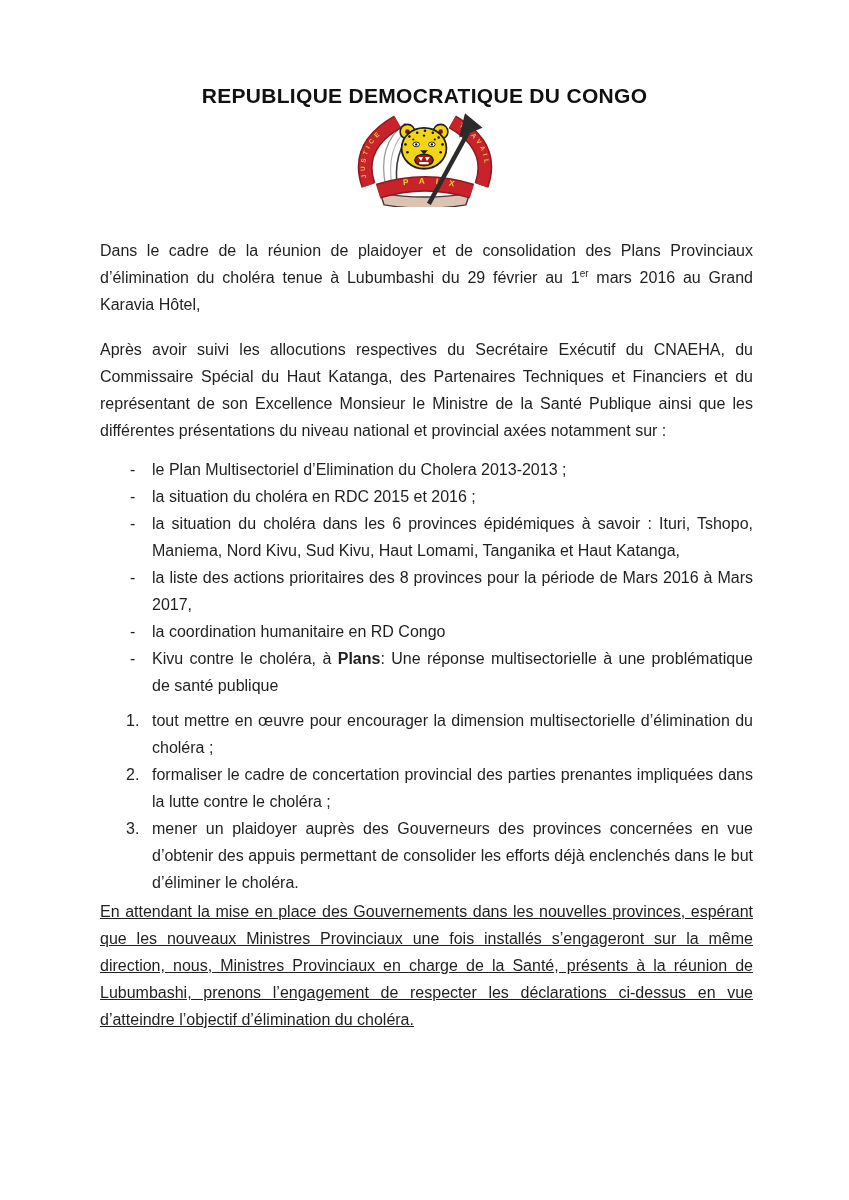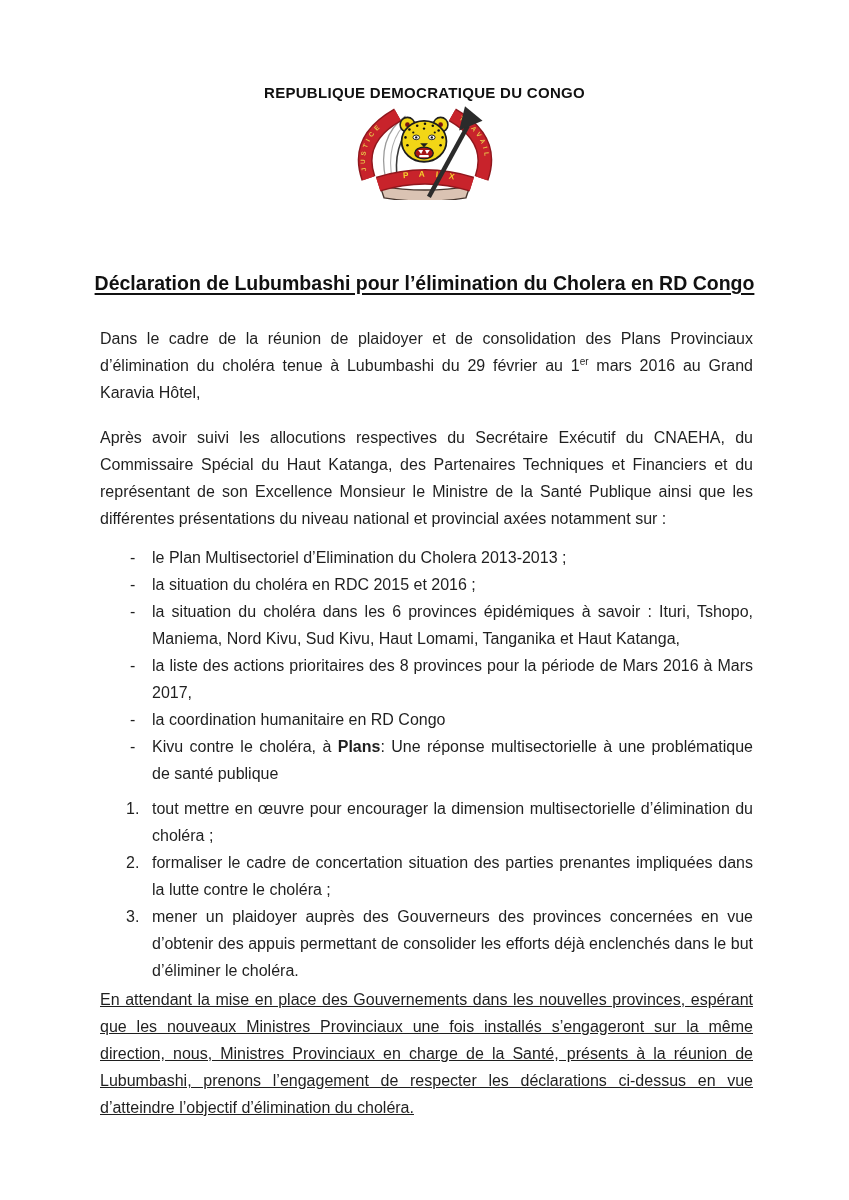--- a/index.html
+++ b/index.html
@@ -12,21 +12,21 @@
   }
   .page {
     width: 849px; height: 1200px;
     background: #fff;
     position: relative;
   }
   .country-header {
     margin-top: 84px;
     text-align: center;
     font-weight: bold;
-    font-size: 15px;
+    font-size: 21px;
     letter-spacing: 0.3px;
     color: #111;
   }
   .emblem-wrap {
     text-align: center;
     margin-top: 3px;
     height: 96px;
   }
   .doc-title {
     margin-top: 72px;
@@ -147,21 +147,20 @@
         <circle cx="87" cy="34" r="1.2" fill="#111"></circle>
         <path d="M 75,40 L 83,40 L 79,44 Z" fill="#1e1e1e"></path>
         <ellipse cx="79" cy="50" rx="9.5" ry="6" fill="#a81616" stroke="#1e1e1e" stroke-width="1.4"></ellipse>
         <path d="M 73,47 L 76,51 L 78,47 Z" fill="#ffffff"></path>
         <path d="M 85,47 L 82,51 L 80,47 Z" fill="#ffffff"></path>
         <rect x="74" y="52" width="10" height="2.4" fill="#ffffff" rx="1"></rect>
       </g>
     </svg>
   </div>
 
-  <div class="doc-title">Déclaration de Lubumbashi pour l’élimination du Cholera en RD Congo</div>
 
   <div class="doc-body">
 
     <p><span>Dans le cadre de la réunion de plaidoyer et de consolidation des Plans Provinciaux d’élimination du choléra tenue à Lubumbashi du 29 février au 1</span><sup class="ord">er</sup><span> mars 2016 au Grand Karavia Hôtel,</span></p>
 
     <p>Après avoir suivi les allocutions respectives du Secrétaire Exécutif du CNAEHA, du Commissaire Spécial du Haut Katanga, des Partenaires Techniques et Financiers et du représentant de son Excellence Monsieur le Ministre de la Santé Publique ainsi que les différentes présentations du niveau national et provincial axées notamment sur :</p>
 
     <div class="topics">
       <div class="b-row">
         <span class="b-marker">-</span>
@@ -190,21 +189,21 @@
     </div>
 
 
     <div class="decl-list">
       <div class="n-row">
         <span class="n-num">1.</span>
         <span class="n-text">tout mettre en œuvre pour encourager la dimension multisectorielle d’élimination du choléra ;</span>
       </div>
       <div class="n-row">
         <span class="n-num">2.</span>
-        <span class="n-text">formaliser le cadre de concertation situation des parties prenantes impliquées dans la lutte contre le choléra ;</span>
+        <span class="n-text">formaliser le cadre de concertation provincial des parties prenantes impliquées dans la lutte contre le choléra ;</span>
       </div>
       <div class="n-row">
         <span class="n-num">3.</span>
         <span class="n-text">mener un plaidoyer auprès des Gouverneurs des provinces concernées en vue d’obtenir des appuis permettant de consolider les efforts déjà enclenchés dans le but d’éliminer le choléra.</span>
       </div>
     </div>
 
     <p class="after-list">En attendant la mise en place des Gouvernements dans les nouvelles provinces, espérant que les nouveaux Ministres Provinciaux une fois installés s’engageront sur la même direction, nous, Ministres Provinciaux en charge de la Santé, présents à la réunion de Lubumbashi, prenons l’engagement de respecter les déclarations ci-dessus en vue d’atteindre l’objectif d’élimination du choléra.</p>
 
   </div>

